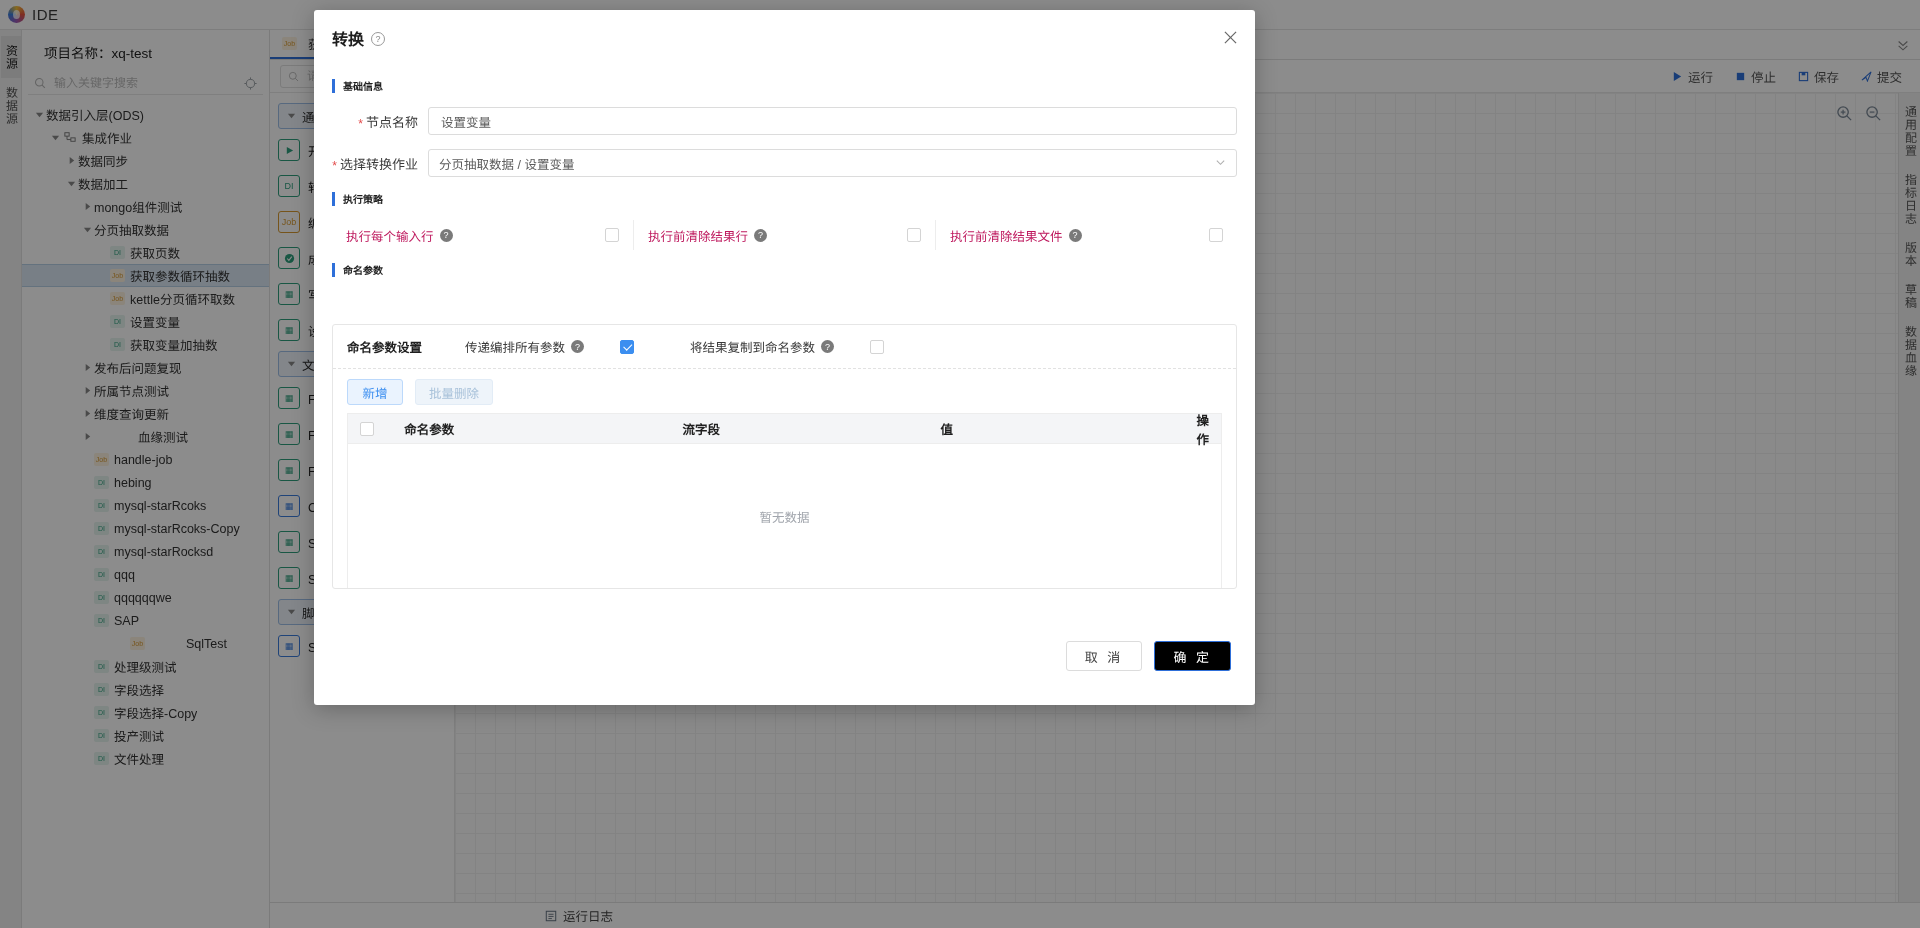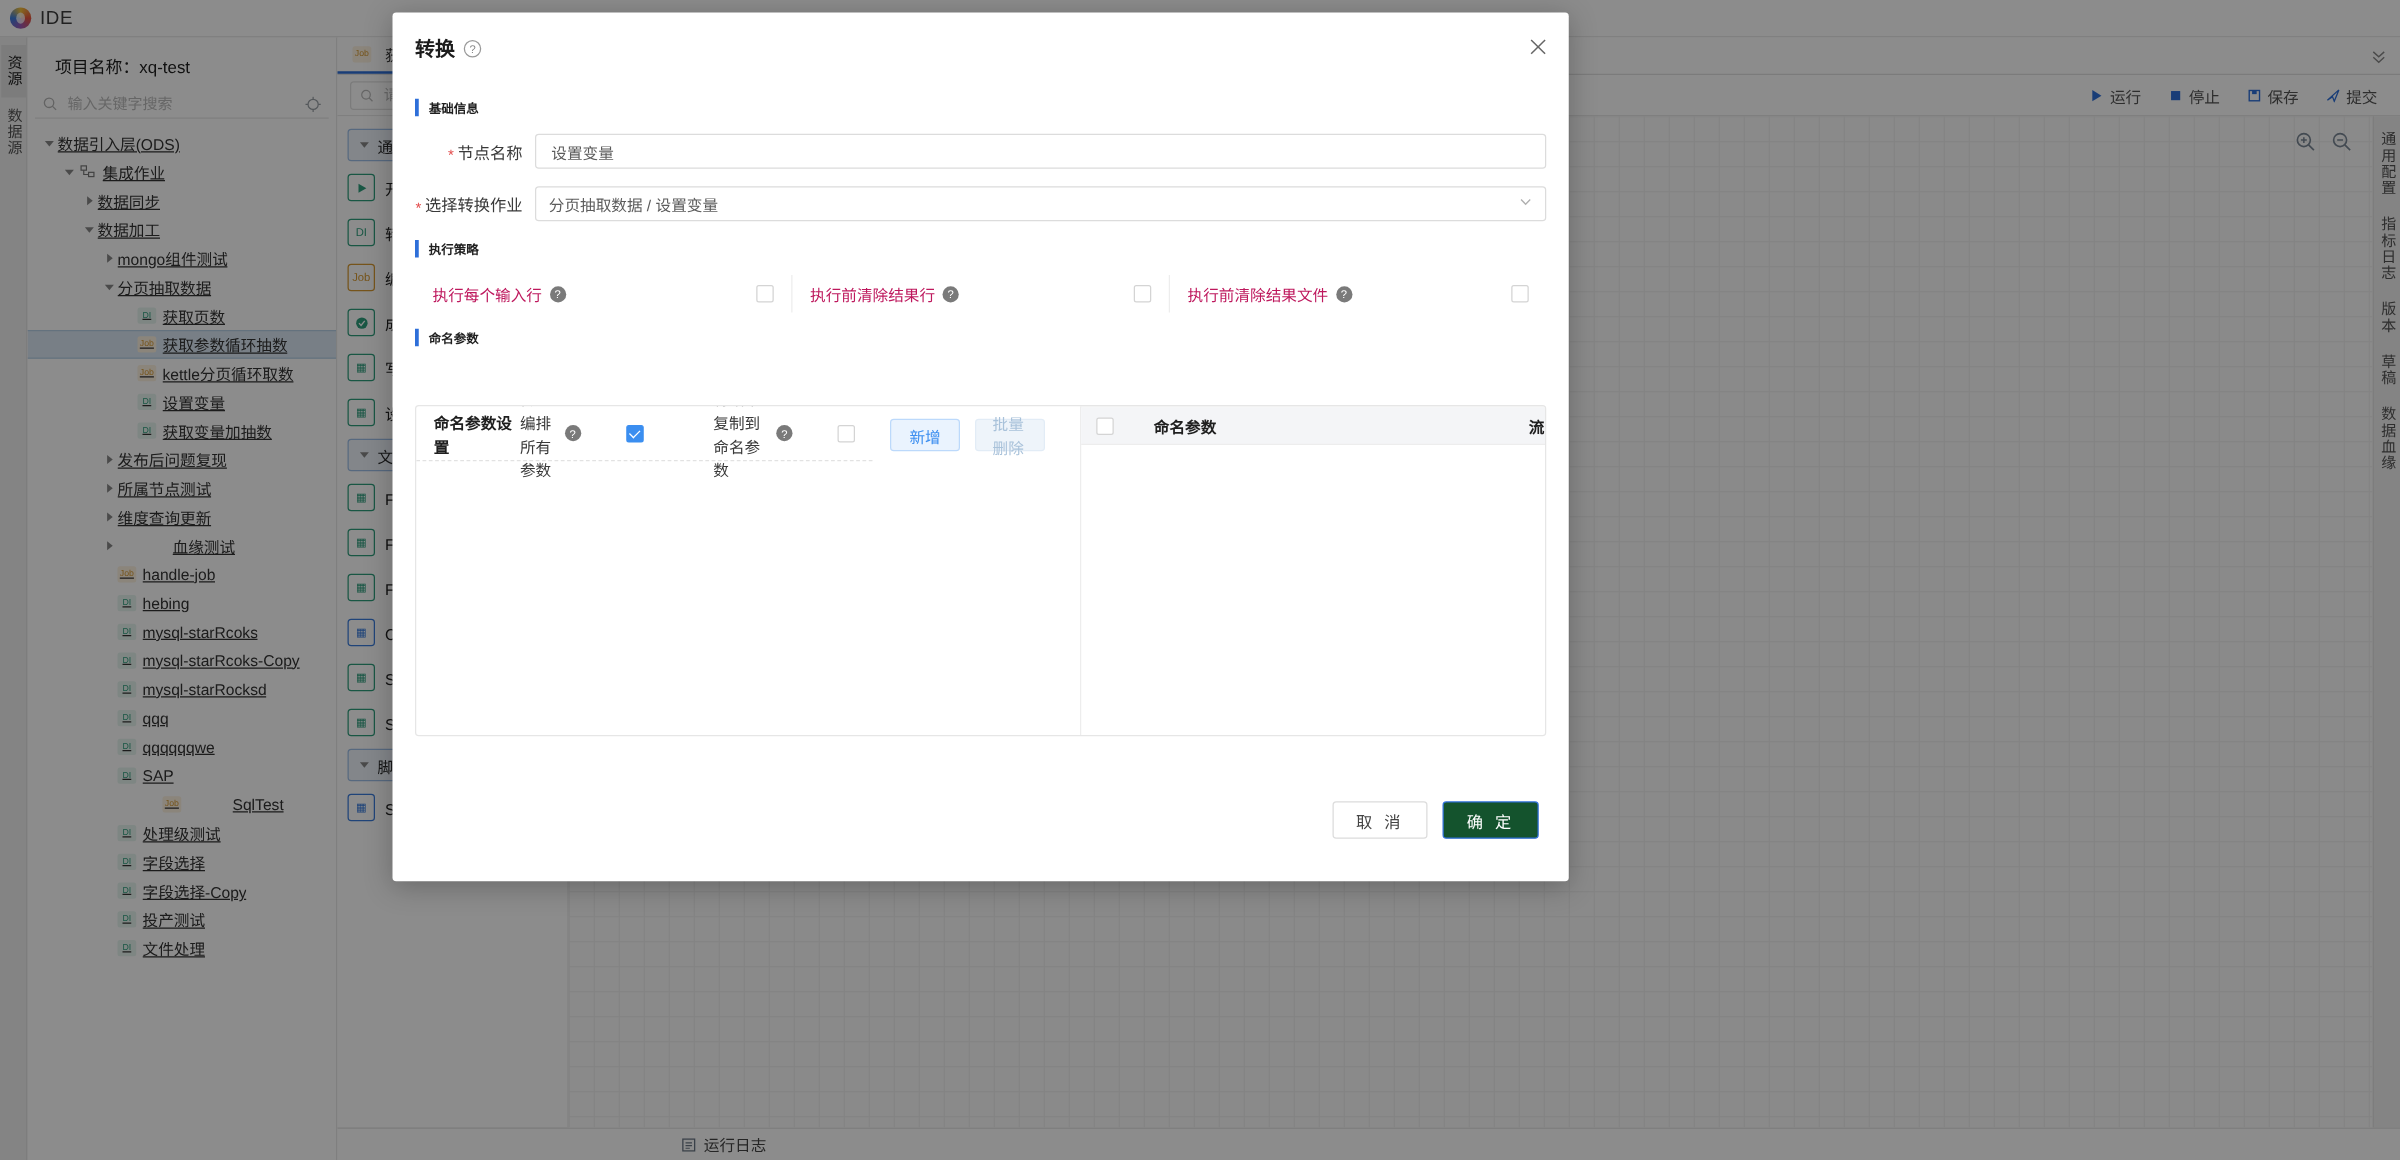--- a/index.html
+++ b/index.html
@@ -60,21 +60,21 @@
     margin: 0 6px 6px 6px; padding: 3px 6px;
     border-bottom: 1px solid #e8e8e8;
   }
   .search-row input {
     border: none; outline: none; flex: 1; font-size: 12px; color: #333;
     background: transparent; font-family: inherit;
   }
   .search-row input::placeholder { color: #bbb; }
   .ico { flex: none; display: inline-flex; align-items: center; justify-content: center; }
 
-  .tree { flex: 1; overflow: hidden; padding-top: 2px; text-decoration: underline; }
+  .tree { flex: 1; overflow: hidden; padding-top: 2px; }
   .node {
     display: flex; align-items: center; height: 23px;
     font-size: 12.5px; color: #333; cursor: pointer; white-space: nowrap;
     padding-right: 6px;
   }
   .node.selected { background: #dbe8f5; border-top: 1px solid #b6cfe6; border-bottom: 1px solid #b6cfe6; }
   .caret { width: 14px; flex: none; display:flex; align-items:center; justify-content:center; }
   .caret svg { display: block; }
   .tag {
     width: 15px; height: 13px; border-radius: 2px; flex: none;
@@ -240,21 +240,21 @@
     align-items:center; justify-content:center;
   }
   .cbx.checked { background: #3b8ef0; border-color: #3b8ef0; }
   .cbx.checked::after {
     content:""; width: 3.5px; height: 7px; border: solid #fff;
     border-width: 0 1.6px 1.6px 0; transform: rotate(45deg) translate(-0.5px,-1px);
   }
 
   .param-panel {
     border: 1px solid #e6e6e6; border-radius: 3px; height: 265px;
-    display: flex; flex-direction: row; overflow: hidden; margin-top: 47px;
+    display: flex; flex-direction: column; overflow: hidden; margin-top: 47px;
   }
   .param-head {
     display: flex; align-items: center; height: 44px; padding: 0 14px;
     border-bottom: 1px dashed #e2e2e2;
   }
   .param-head .ph-title { font-size: 12.5px; font-weight: bold; color: #1f1f1f; width: 118px; }
   .ph-cell { display: flex; align-items: center; font-size: 12.5px; color:#3a3a3a; }
   .ph-cell .cbx { margin-left: 36px; }
 
   .btn-row { display: flex; gap: 12px; padding: 10px 14px 8px 14px; }
@@ -287,21 +287,21 @@
     height: 64px; display: flex; align-items: flex-start; justify-content: flex-end;
     gap: 12px; padding: 0 24px;
   }
   .btn-cancel {
     height: 30px; padding: 0 18px; border: 1px solid #dcdcdc; border-radius: 3px;
     background: #fff; color: #444; font-size: 13px; letter-spacing: 3px;
     display:flex; align-items:center; cursor:pointer;
   }
   .btn-primary {
     height: 30px; padding: 0 18px; border: 1px solid #2e6fd9; border-radius: 3px;
-    background: #14532d; color: #fff; font-size: 13px; letter-spacing: 3px;
+    background: #000000; color: #fff; font-size: 13px; letter-spacing: 3px;
     display:flex; align-items:center; cursor:pointer;
   }
 </style>
 </head>
 <body>
 
 <div id="app">
 
   <div class="ide">
 

